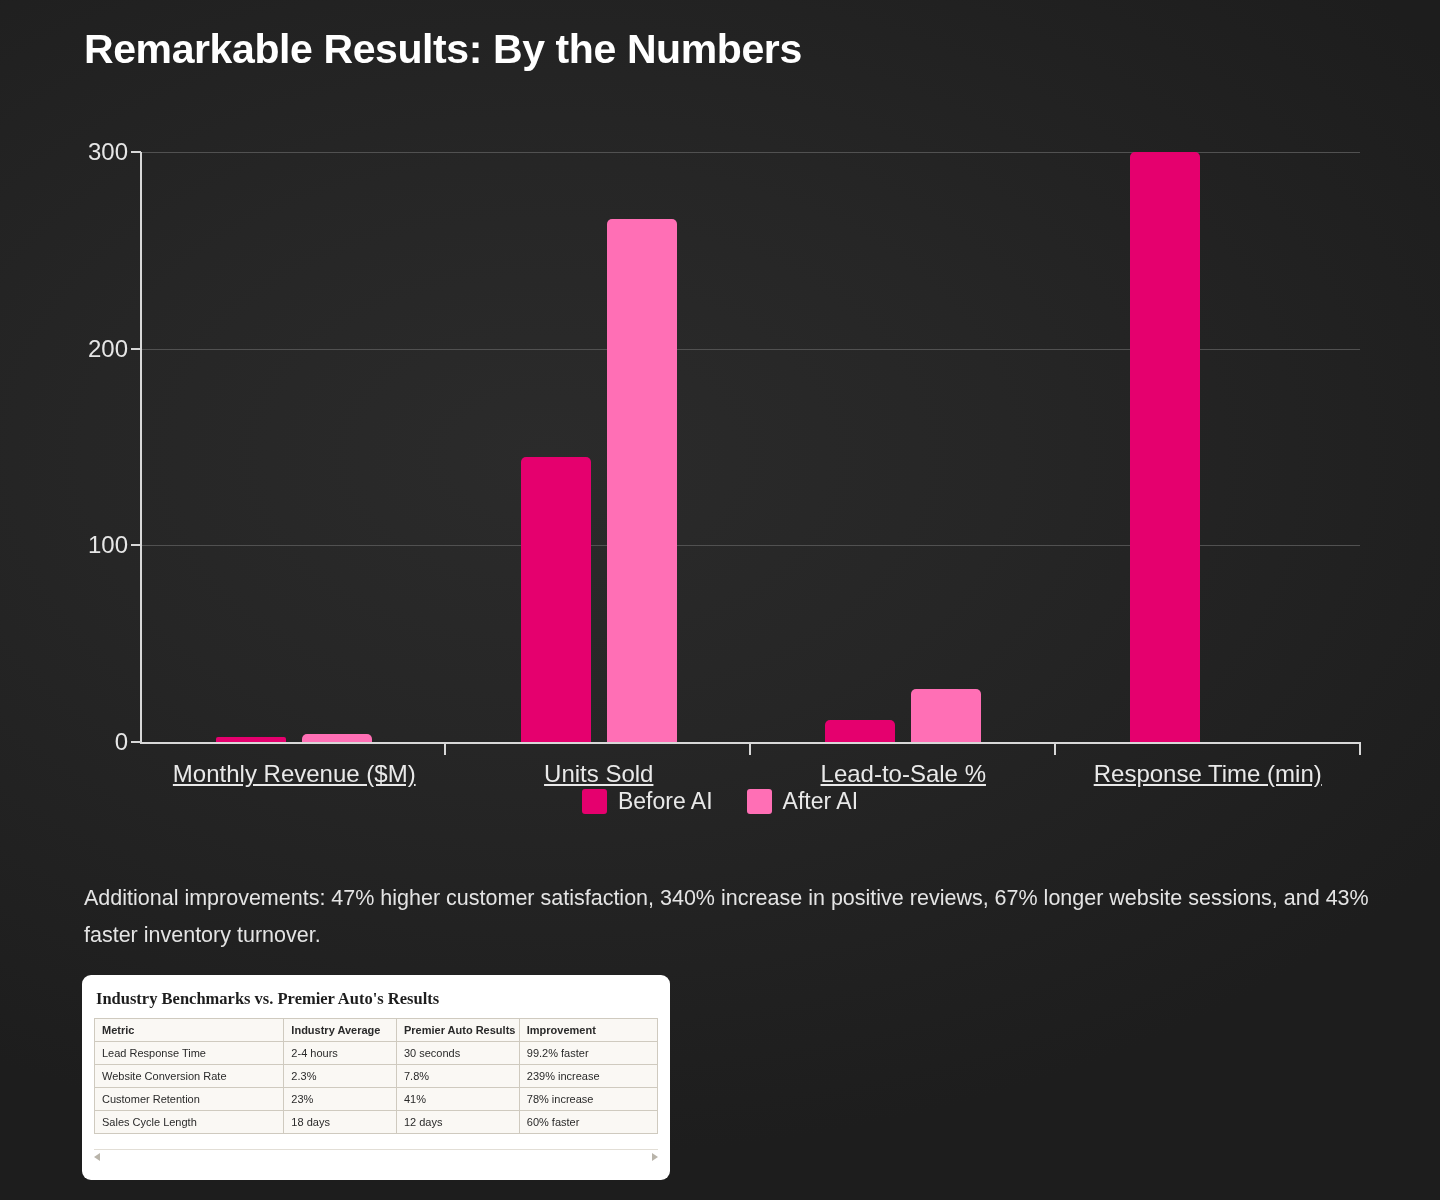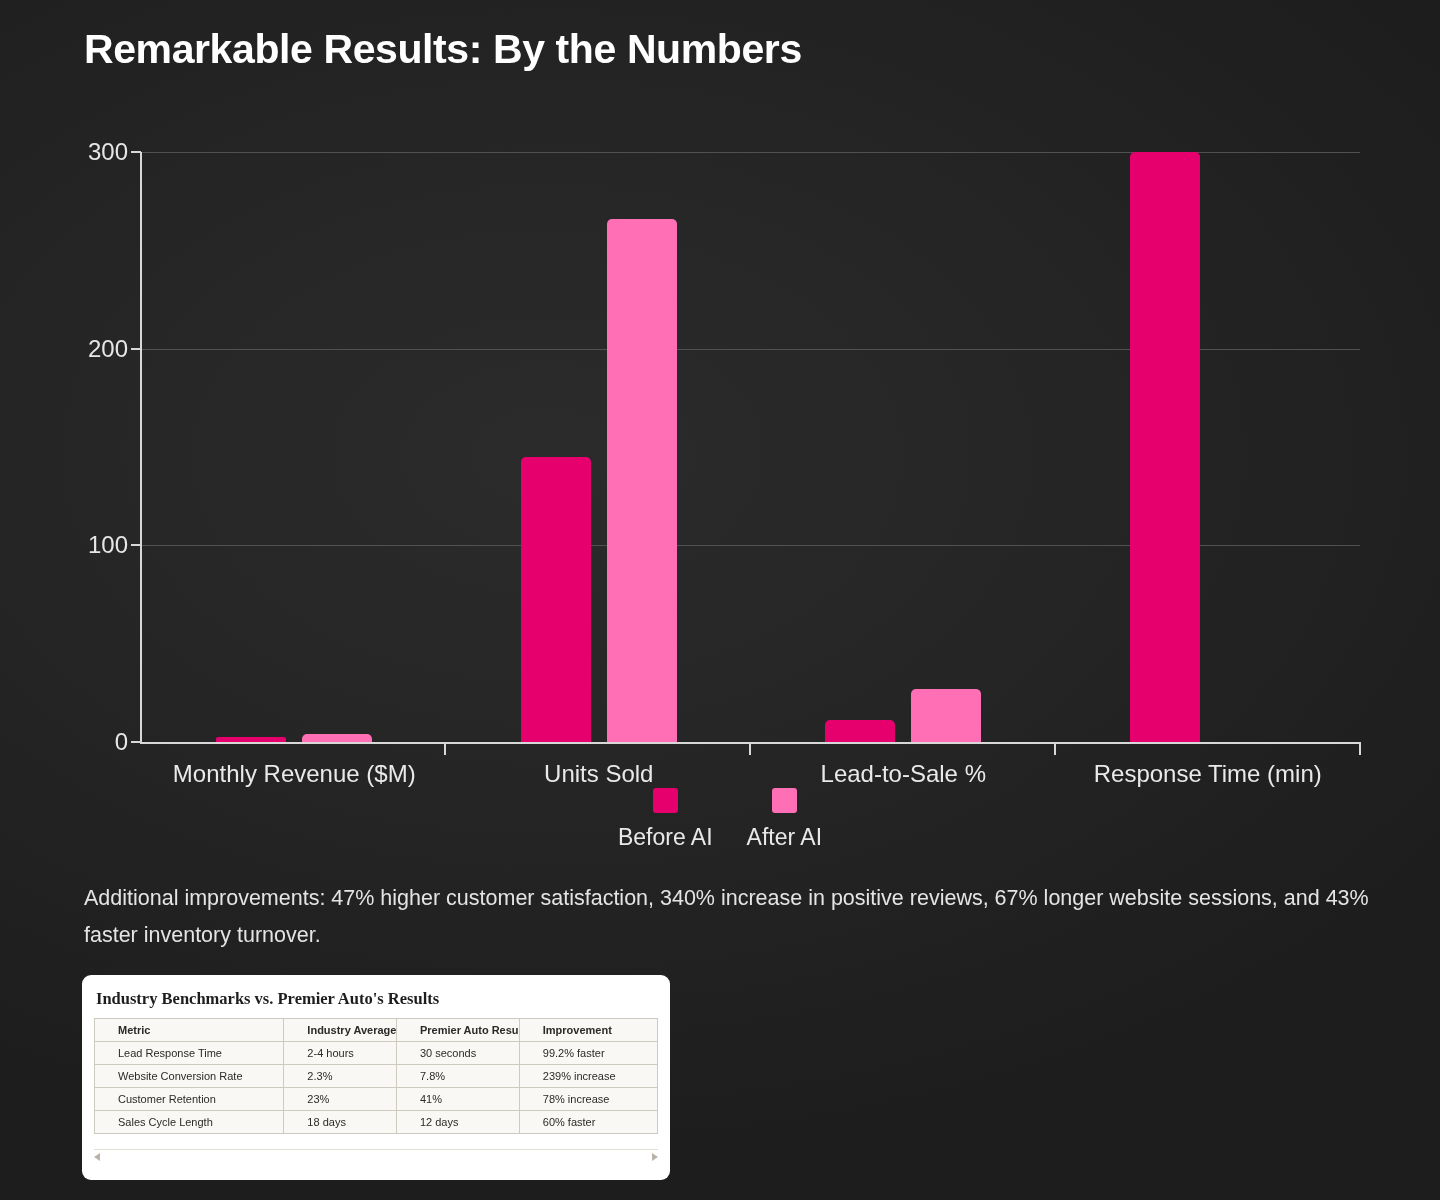--- a/index.html
+++ b/index.html
@@ -61,29 +61,29 @@
 
   .xtick-mark {
     position:absolute; top:612px; width:2px; height:13px; background:#d8d8d8;
   }
   .xlabels {
     position:absolute; left:142px; top:630px; width:1218px;
     display:flex;
   }
   .xlabel {
     flex:1 1 0; text-align:center;
-    font-size:24px; color:#e9e9e9; white-space:nowrap;
+    font-size:24px; color:#e9e9e9; white-space:nowrap;text-decoration:underline;
   }
 
   
   .legend {
     position:absolute; top:658px; left:0; width:1440px;
     display:flex; justify-content:center; align-items:center; gap:34px;
   }
-  .legend-item { display:flex; align-items:center; gap:11px;flex-direction:column; }
+  .legend-item { display:flex; align-items:center; gap:11px; }
   .legend-swatch { width:25px; height:25px; border-radius:3px; }
   .legend-label { font-size:23px; color:#e9e9e9; white-space:nowrap; }
 
   
   .body-note {
     position:absolute; left:84px; top:880px; width:1290px;
     font-size:21.5px; line-height:1.72; color:#e4e4e4;
   }
 
   
@@ -100,21 +100,21 @@
     font-size:16.5px; font-weight:bold; color:#1d1d1d;
     padding:4px 2px 9px 2px; white-space:nowrap;
   }
   .bm-table {
     width:100%; border-collapse:collapse;
     table-layout:fixed;
     background:#faf8f4;
   }
   .bm-table th, .bm-table td {
     border:1px solid #cfcabf;
-    padding:5px 23px;
+    padding:5px 7px;
     text-align:left;
     font-size:11px;
     color:#2a2a2a;
     white-space:nowrap;
     overflow:hidden;
   }
   .bm-table th { font-weight:bold; background:#faf8f4; }
   .bm-table td { font-weight:normal; }
   .bm-table col.c1 { width:37%; }
   .bm-table col.c2 { width:22%; }

